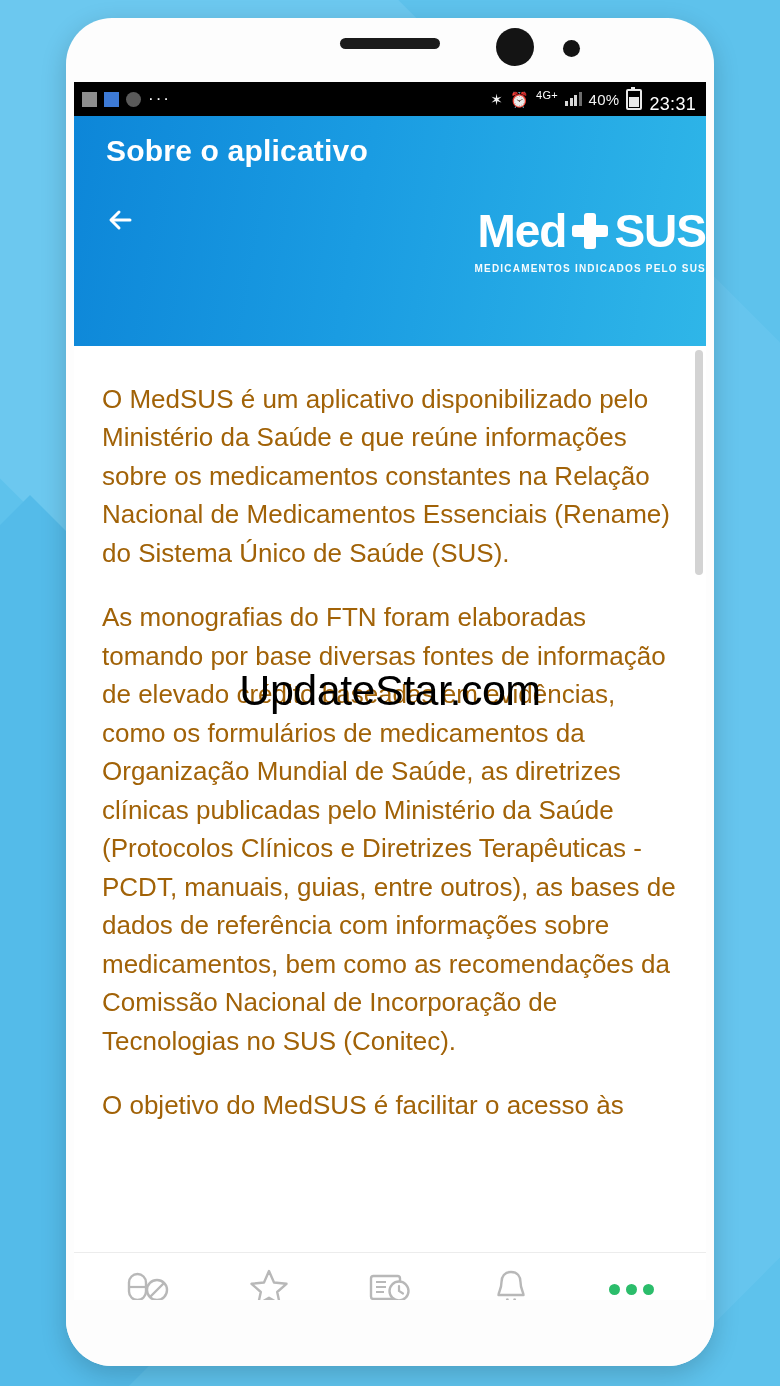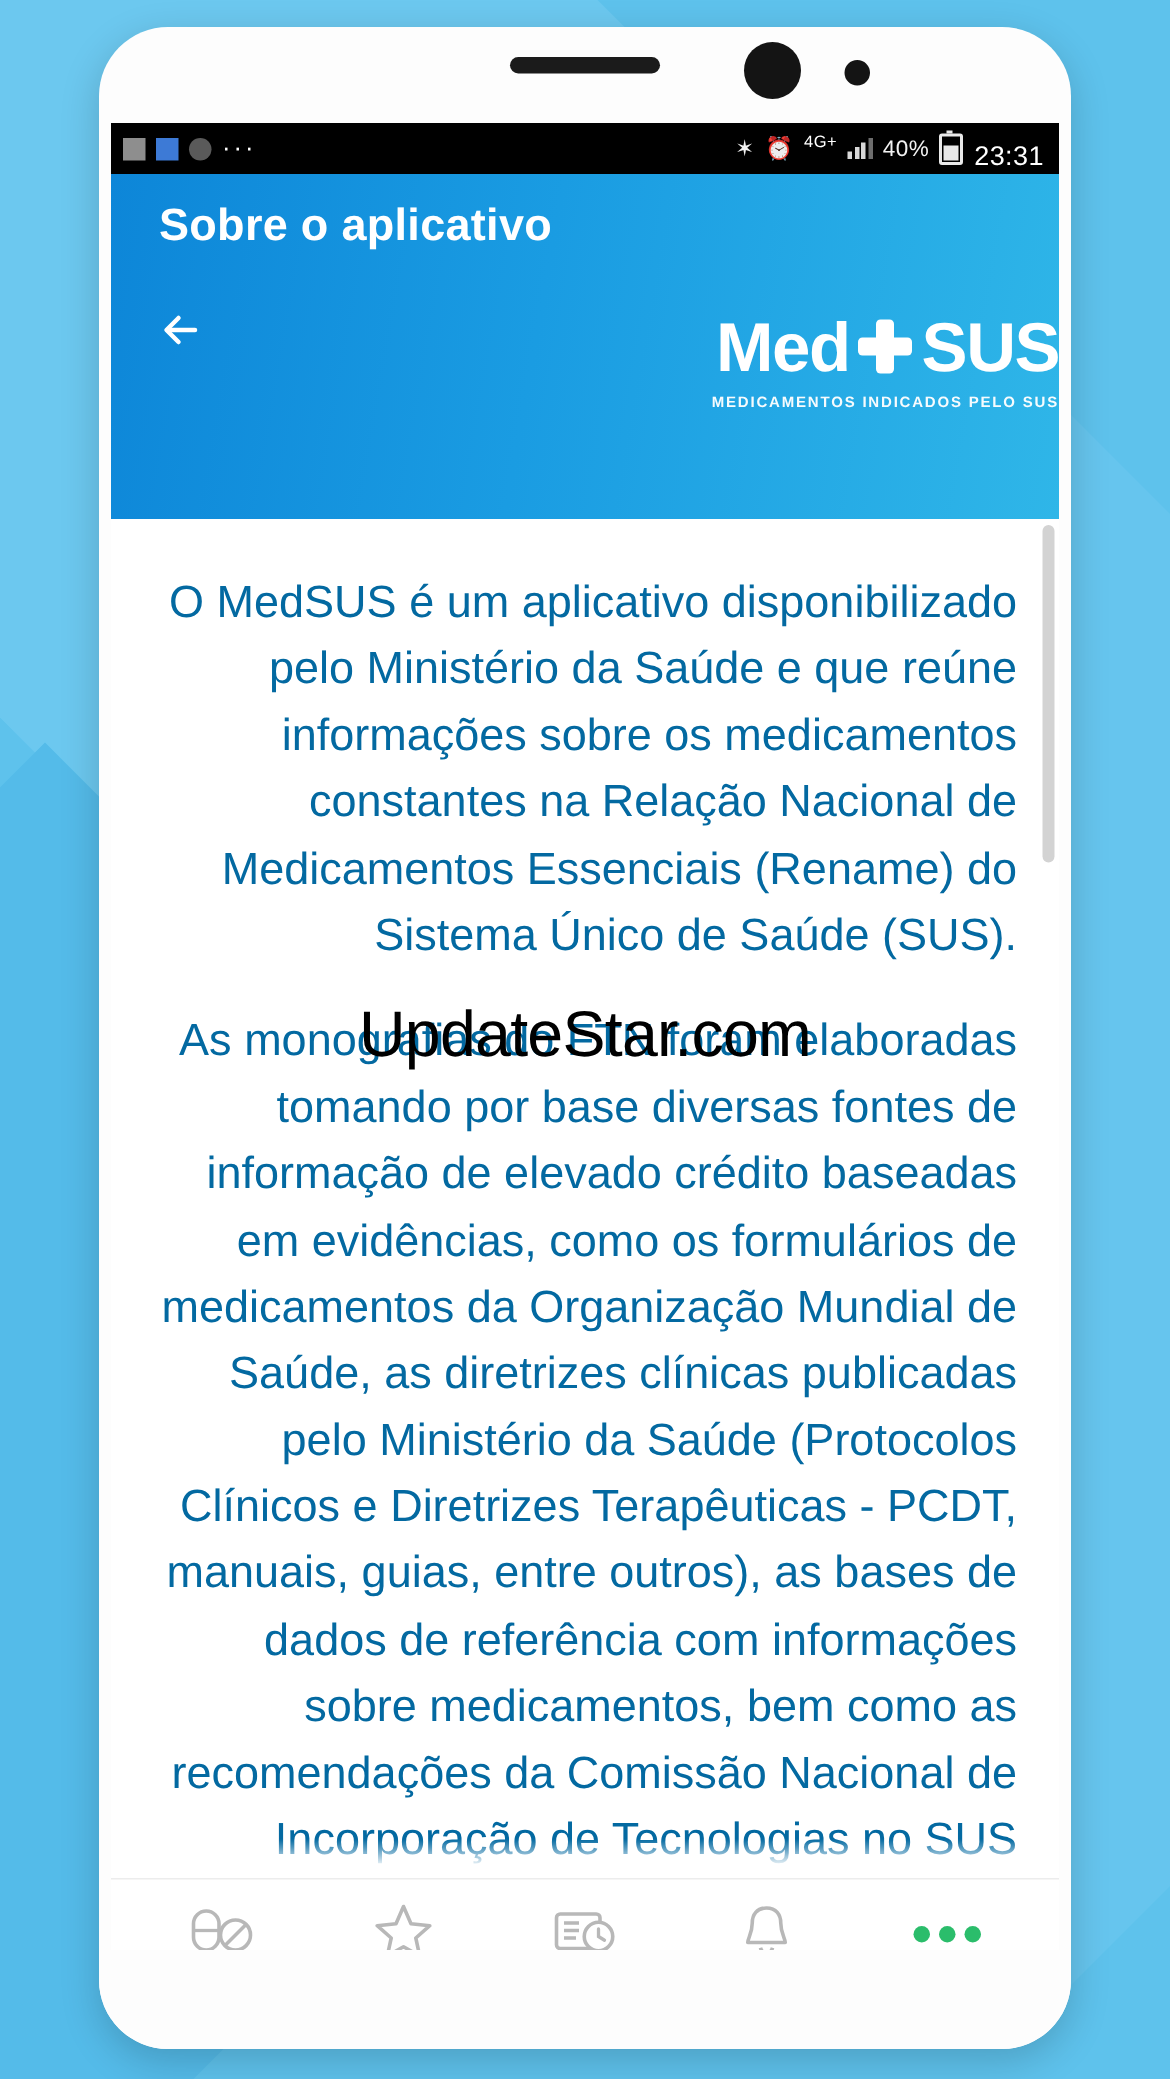--- a/index.html
+++ b/index.html
@@ -266,25 +266,24 @@
     height: 906px;
     background: #fff;
   }
   .content-scroll {
     position: absolute;
     inset: 0;
     padding: 34px 28px 0 28px;
     overflow: hidden;
   }
   .para {
-    font-size: 30px;
+    font-size: 26px;
     line-height: 1.48;
-    color: #0369a1;
+    color: #a16207;
     margin: 0 0 26px 0;
-    text-align: right;
   }
   .scroll-track {
     position: absolute;
     right: 3px;
     top: 4px;
     bottom: 0;
     width: 8px;
   }
   .scroll-thumb {
     position: absolute;
@@ -414,20 +413,21 @@
           <span>SUS</span>
         </div>
         <div class="logo-sub">MEDICAMENTOS INDICADOS PELO SUS</div>
       </div>
     </div>
 
     <div class="content-area">
       <div class="content-scroll">
         <p class="para">O MedSUS é um aplicativo disponibilizado pelo Ministério da Saúde e que reúne informações sobre os medicamentos constantes na Relação Nacional de Medicamentos Essenciais (Rename) do Sistema Único de Saúde (SUS).</p>
         <p class="para">As monografias do FTN foram elaboradas tomando por base diversas fontes de informação de elevado crédito baseadas em evidências, como os formulários de medicamentos da Organização Mundial de Saúde, as diretrizes clínicas publicadas pelo Ministério da Saúde (Protocolos Clínicos e Diretrizes Terapêuticas - PCDT, manuais, guias, entre outros), as bases de dados de referência com informações sobre medicamentos, bem como as recomendações da Comissão Nacional de Incorporação de Tecnologias no SUS (Conitec).</p>
+        <p class="para">O objetivo do MedSUS é facilitar o acesso às</p>
       </div>
       <div class="scroll-track">
         <div class="scroll-thumb"></div>
       </div>
       <div class="fade-bottom"></div>
     </div>
 
     <div class="bottom-nav">
 
       <div class="nav-item">

